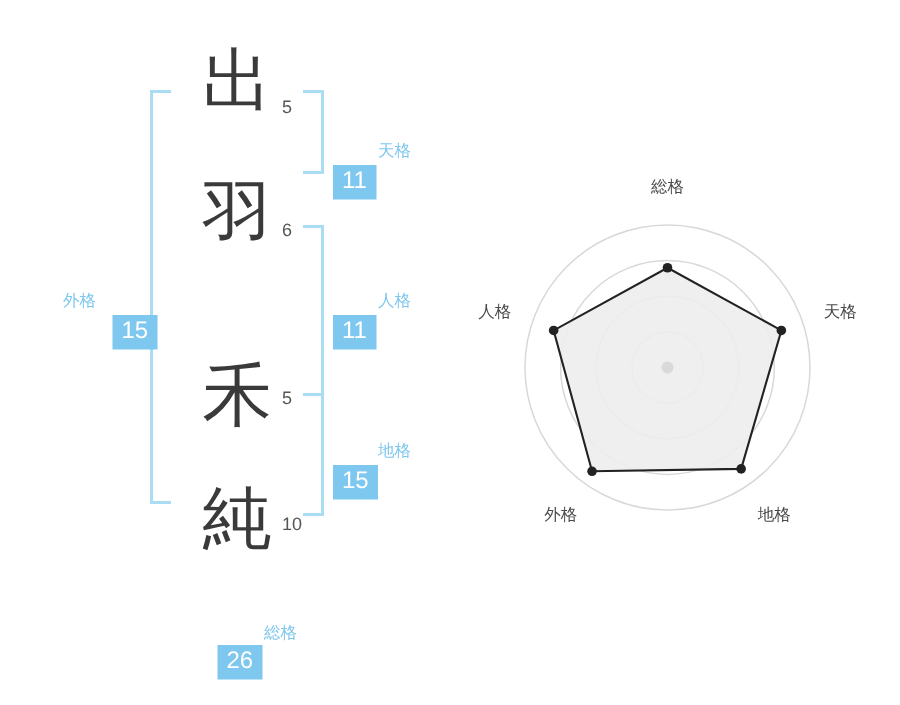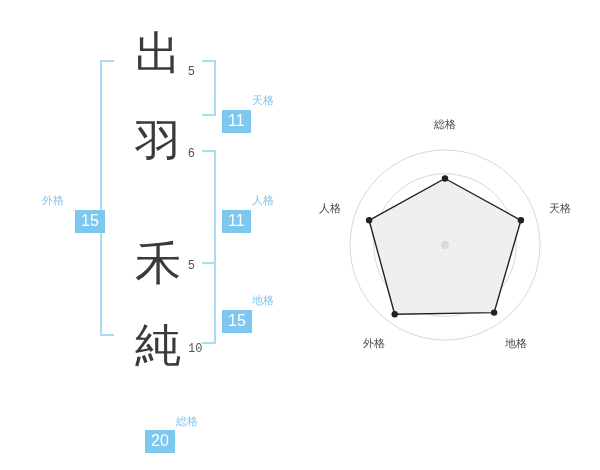--- a/index.html
+++ b/index.html
@@ -41,21 +41,21 @@
 
   .stroke-num {
     position: absolute;
     font-size: 12px;
     color: #555;
     font-family: "Liberation Sans", sans-serif;
   }
   #stroke-0 { left: 188px; top: 64px; }
   #stroke-1 { left: 188px; top: 146px; }
   #stroke-2 { left: 188px; top: 258px; }
-  #stroke-3 { left: 188px; top: 342px; font-family: Liberation Mono, monospace; }
+  #stroke-3 { left: 188px; top: 342px; }
 
   
   .chip {
     position: absolute;
     background: #7ec7ef;
     color: #ffffff;
     font-size: 16px;
     font-weight: normal;
     padding: 2px 6px 3px 6px;
     line-height: 18px;
@@ -174,21 +174,21 @@
 
   <div class="chip" id="chip-jinkaku">11</div>
   <div class="chip-label" id="label-jinkaku">人格</div>
 
   <div class="chip" id="chip-chikaku">15</div>
   <div class="chip-label" id="label-chikaku">地格</div>
 
   <div class="chip" id="chip-gaikaku">15</div>
   <div class="chip-label" id="label-gaikaku">外格</div>
 
-  <div class="chip" id="chip-soukaku">20</div>
+  <div class="chip" id="chip-soukaku">26</div>
   <div class="chip-label" id="label-soukaku">総格</div>
 </div>
 
 <div id="radar-panel">
   <svg id="radar-svg" width="300" height="300" viewBox="0 0 300 300">
     <g id="radar-rings">
         <circle cx="145" cy="160" r="95.00" fill="#ffffff" stroke="#d8d8d8" stroke-width="1"></circle>
         <circle cx="145" cy="160" r="71.25" fill="none" stroke="#d8d8d8" stroke-width="1"></circle>
         <circle cx="145" cy="160" r="47.50" fill="none" stroke="#d8d8d8" stroke-width="1"></circle>
         <circle cx="145" cy="160" r="23.75" fill="none" stroke="#d8d8d8" stroke-width="1"></circle>

